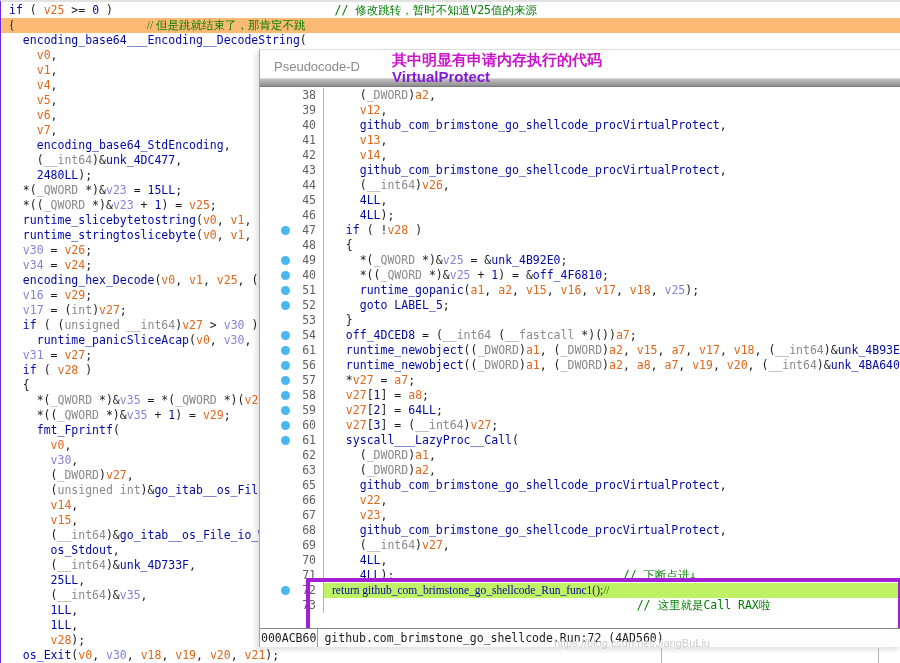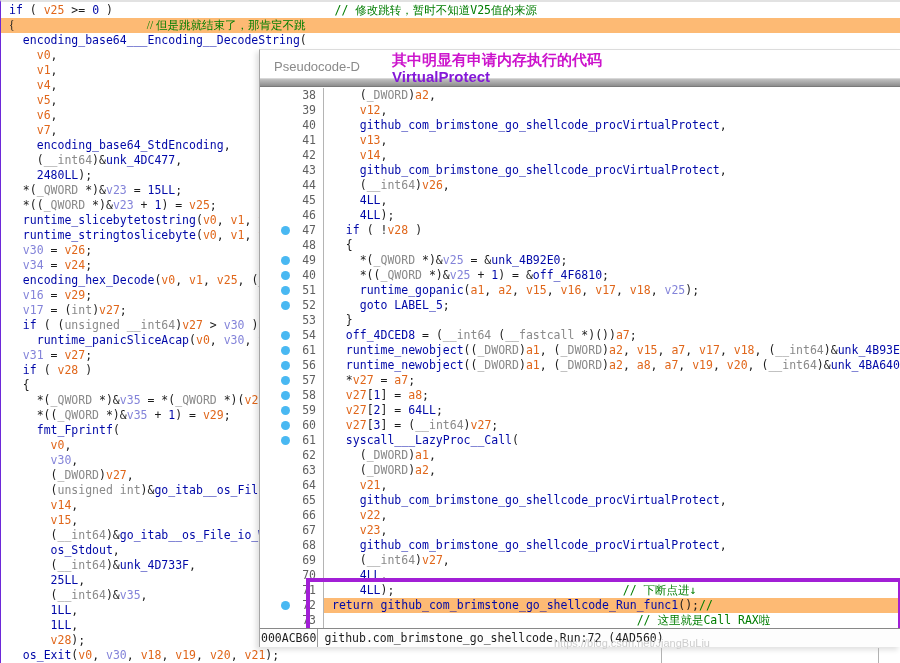--- a/index.html
+++ b/index.html
@@ -30,21 +30,21 @@
     background:linear-gradient(#c2c2c2,#8d8d8d);border-top:1px solid #d8d8d8;border-bottom:1px solid #7a7a7a;box-sizing:border-box;}
   .fg-annot{position:absolute;left:132px;top:1px;z-index:6;font-family:"Liberation Sans",sans-serif;font-weight:bold;font-size:15px;line-height:17px;white-space:nowrap;}
   .fg-annot .l1{color:#cc14cc;}
   .fg-annot .l2{color:#8418d8;}
   .fg-lines{position:absolute;left:0;top:38px;width:100%;z-index:1;}
   .fline{display:flex;height:15px;margin-left:16px;}
   .gut{position:relative;width:48px;flex:0 0 48px;text-align:right;padding-right:7px;color:#5f5f5f;
     border-right:1px solid #b4b4b4;box-sizing:border-box;}
   .dot{position:absolute;left:5px;top:3px;width:9px;height:9px;border-radius:50%;background:#49b8f2;}
   .codecell{white-space:pre;padding-left:8px;flex:1;overflow:hidden;}
-  .fline.hl .codecell{background:#fdba74;}
+  .fline.hl .codecell{background:#bef264;font-family:Liberation Serif, serif;}
   .purple-box{position:absolute;left:46px;top:528px;width:588px;height:47px;border:4px solid #a21fd6;z-index:7;pointer-events:none;}
   .statusbar{position:absolute;left:0;bottom:0;width:100%;height:18px;z-index:8;background:#fdfdfd;
     border-top:1px solid #888888;display:flex;align-items:center;color:#1c1c1c;}
   .addr{border-right:1px solid #9a9a9a;padding:0 1px;height:100%;display:flex;align-items:center;}
   .loc{padding-left:6px;white-space:pre;}
   .watermark{position:absolute;left:553px;top:634px;z-index:9;font-family:"Liberation Sans",sans-serif;
     font-size:11px;color:#c9c9c9;opacity:0.92;pointer-events:none;white-space:nowrap;}
   .bdiv{position:absolute;top:646px;width:1px;height:17px;background:#b2b2b2;}
   .bdiv1{left:660px;} .bdiv2{left:877px;}
 </style>
@@ -206,24 +206,20 @@
         </div>
         <div class="fline">
           <span class="gut"><span>62</span></span>
           <span class="codecell"><span class="c-d">    (</span><span class="c-t">_DWORD</span><span class="c-d">)</span><span class="c-o">a1</span><span class="c-d">,</span></span>
         </div>
         <div class="fline">
           <span class="gut"><span>63</span></span>
           <span class="codecell"><span class="c-d">    (</span><span class="c-t">_DWORD</span><span class="c-d">)</span><span class="c-o">a2</span><span class="c-d">,</span></span>
         </div>
         <div class="fline">
-          <span class="gut"><span>64</span></span>
-          <span class="codecell"><span class="c-d">    </span><span class="c-o">v21</span><span class="c-d">,</span></span>
-        </div>
-        <div class="fline">
           <span class="gut"><span>65</span></span>
           <span class="codecell"><span class="c-d">    </span><span class="c-k">github_com_brimstone_go_shellcode_procVirtualProtect</span><span class="c-d">,</span></span>
         </div>
         <div class="fline">
           <span class="gut"><span>66</span></span>
           <span class="codecell"><span class="c-d">    </span><span class="c-o">v22</span><span class="c-d">,</span></span>
         </div>
         <div class="fline">
           <span class="gut"><span>67</span></span>
           <span class="codecell"><span class="c-d">    </span><span class="c-o">v23</span><span class="c-d">,</span></span>

